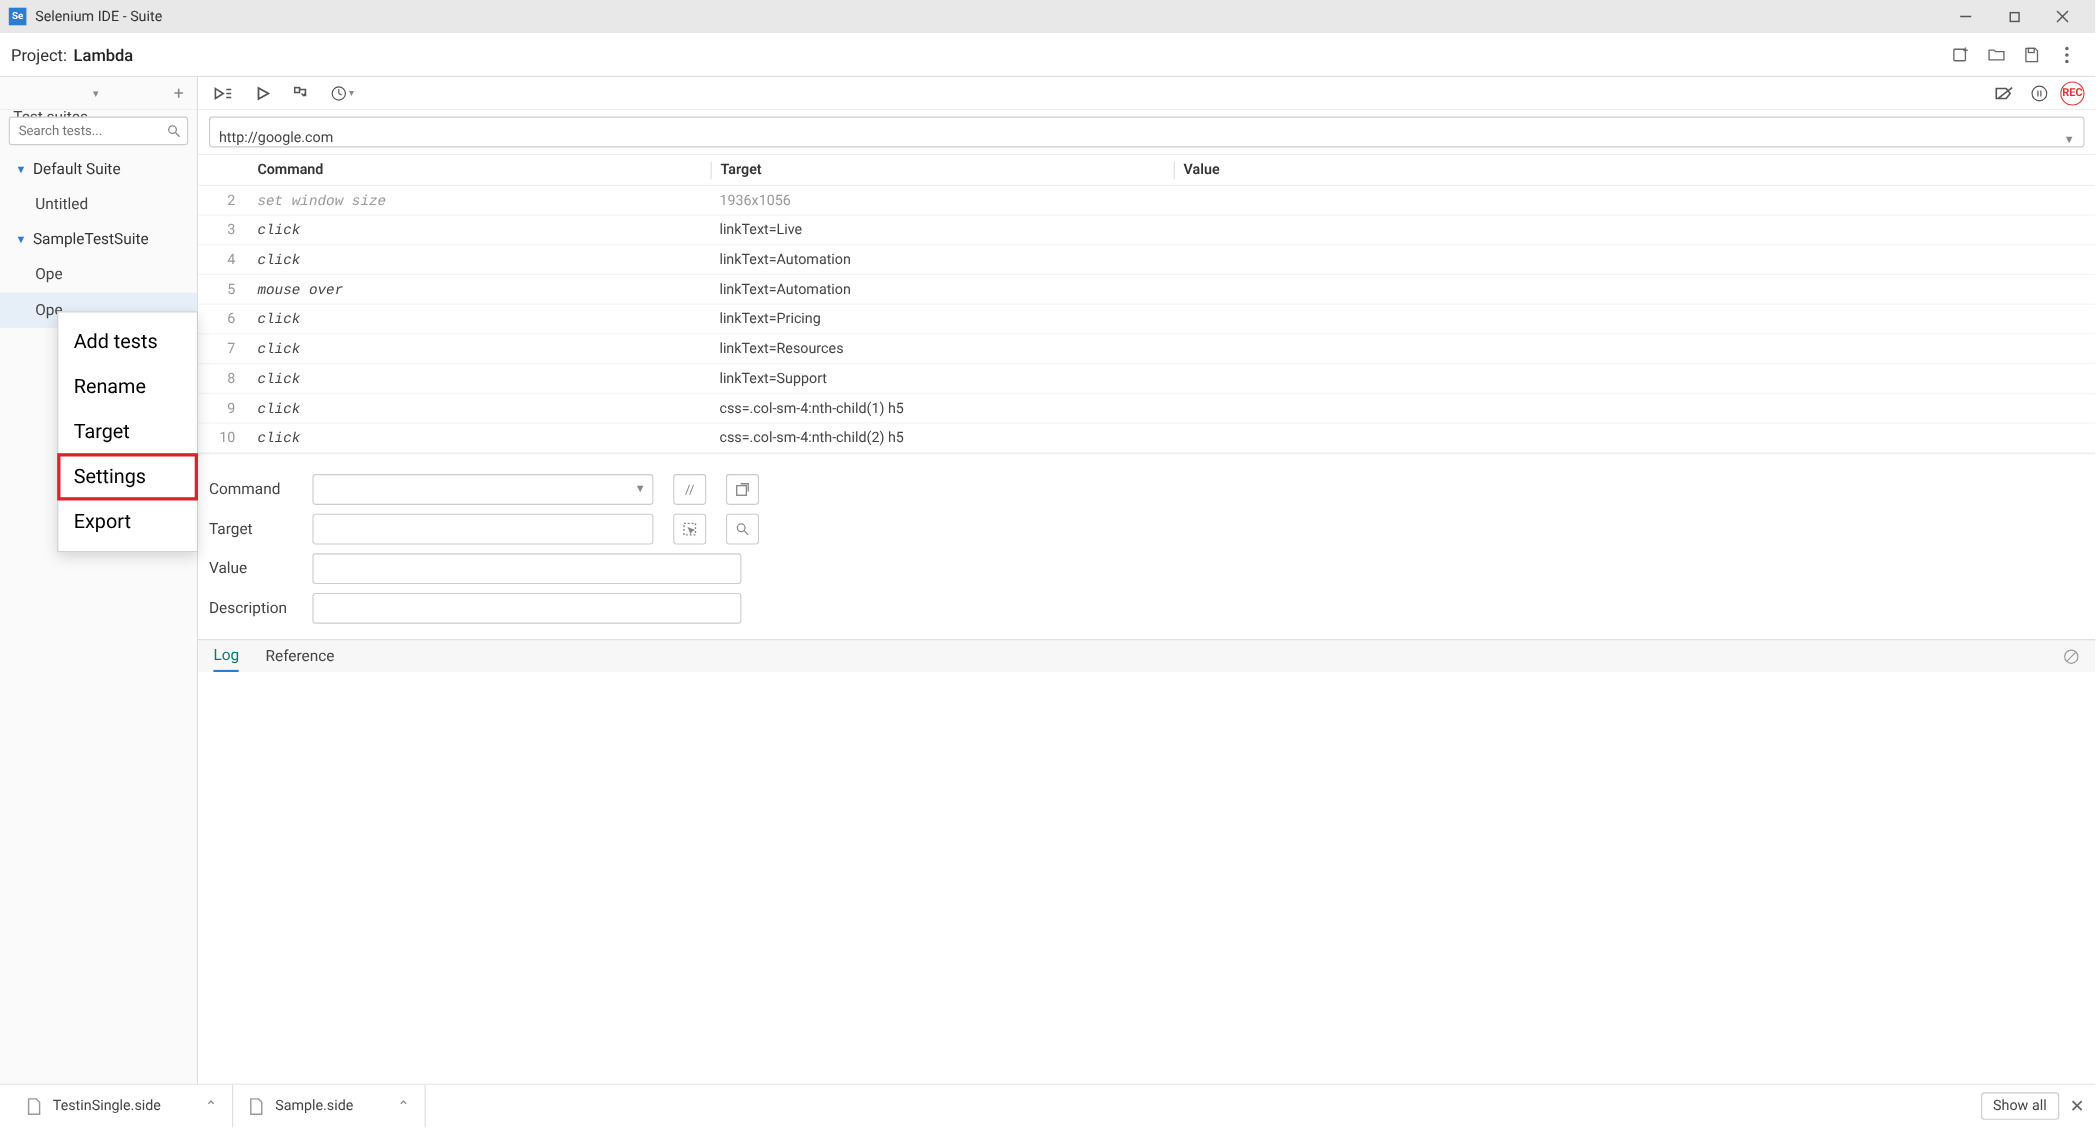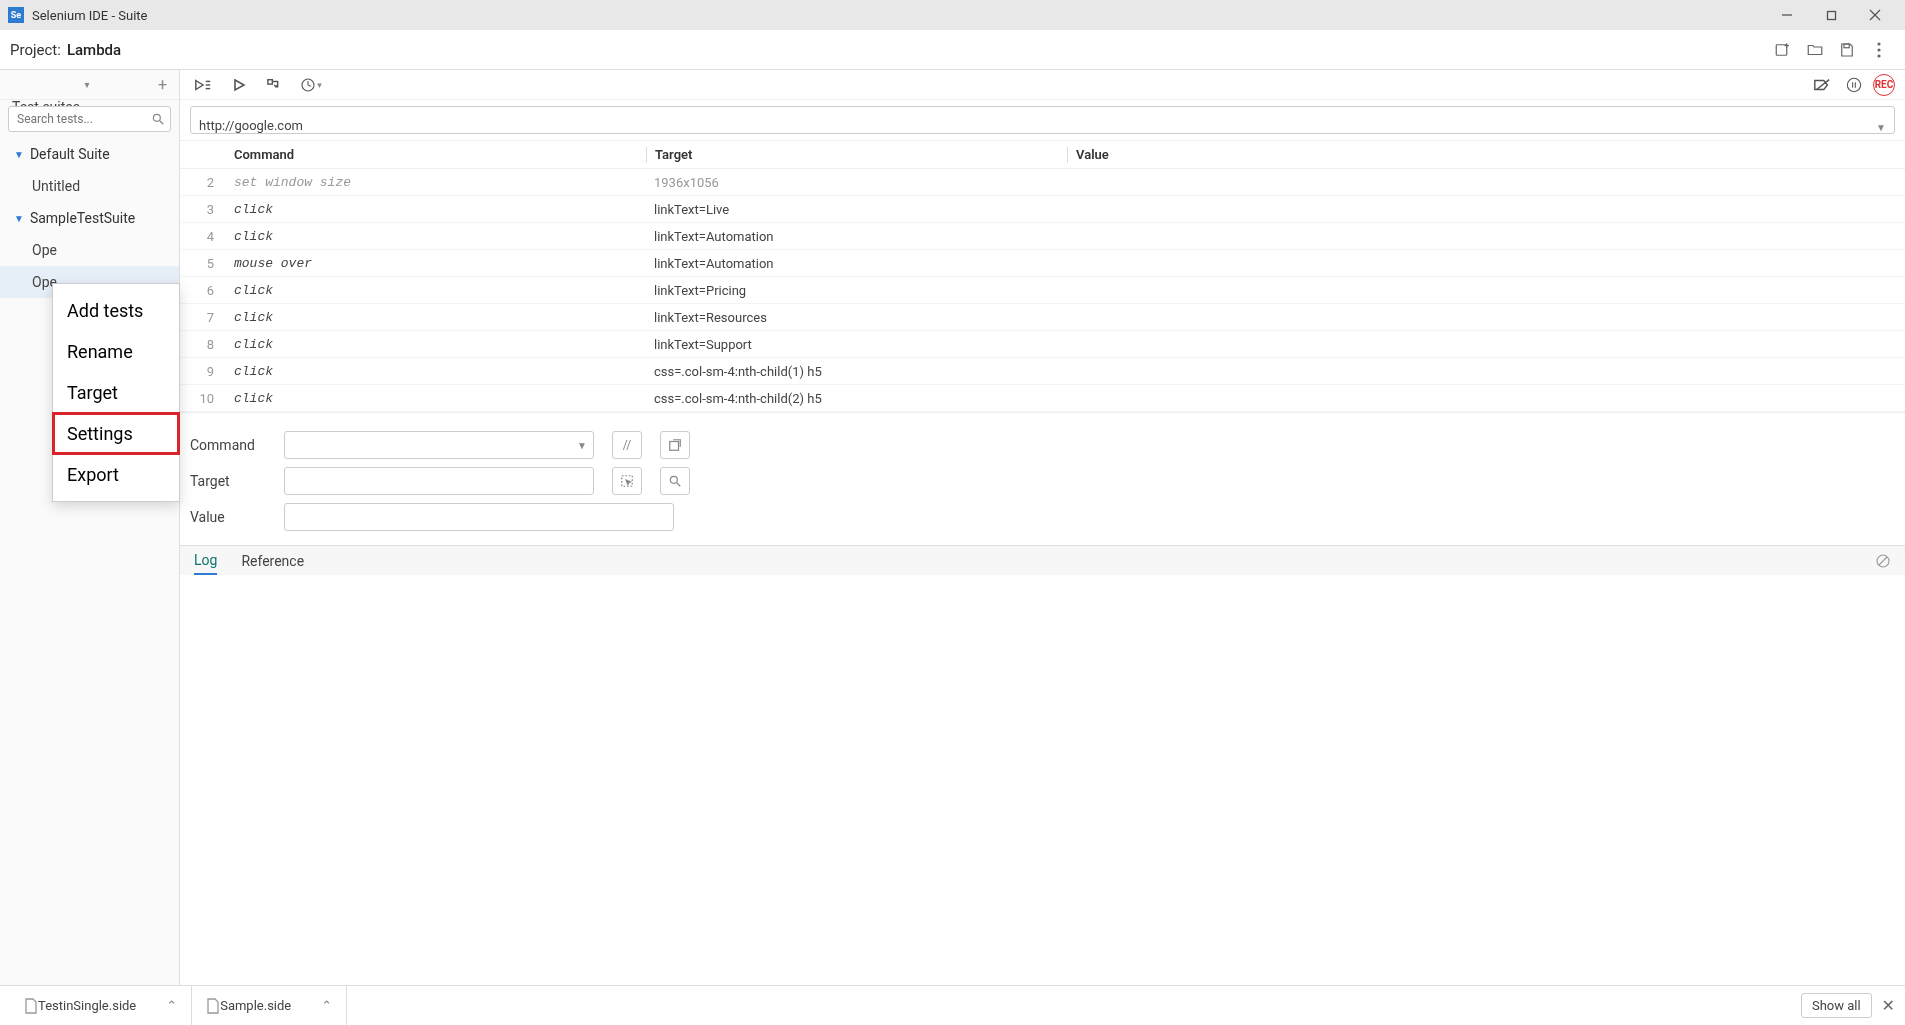--- a/index.html
+++ b/index.html
@@ -62,21 +62,21 @@
 .drop2 { position: absolute; right: 6px; top: 50%; transform: translateY(-50%); color: #888; font-size: 10px; }
 
 .logbar { border-top: 1px solid #ddd; background: #f7f7f7; height: 30px; display: flex; align-items: center; padding: 0 14px; gap: 24px; font-size: 14px; }
 .logbar .tab { padding: 5px 0; color: #444; cursor: pointer; }
 .logbar .tab.active { color: #0f766e; border-bottom: 2px solid #2d7cd1; }
 .logbar .right { margin-left: auto; color: #999; }
 
 .logbody { flex: 1; background: #fff; }
 
 .footer { height: 40px; border-top: 1px solid #ddd; display: flex; align-items: center; padding: 0 10px; background: #fff; }
-.footfile { display: flex; align-items: center; padding: 0 14px; border-right: 1px solid #ddd; height: 100%; font-size: 13px; color: #444; }
+.footfile { display: flex; align-items: center; gap: 10px; padding: 0 14px; border-right: 1px solid #ddd; height: 100%; font-size: 13px; color: #444; }
 .footfile .doc { color: #999; }
 .footfile .chev { color: #888; margin-left: 30px; }
 .footer .right { margin-left: auto; display: flex; align-items: center; gap: 10px; }
 .showall { border: 1px solid #ccc; border-radius: 3px; padding: 4px 10px; font-size: 13px; color: #444; }
 
 .ctxmenu { position: absolute; left: 52px; top: 283px; width: 128px; background: #fff; border: 1px solid #ccc; box-shadow: 0 4px 12px rgba(0,0,0,.15); z-index: 100; padding: 6px 0; }
 .ctxmenu .mi { padding: 10px 14px; font-size: 18px; color: #000000; cursor: pointer; }
 .ctxmenu .mi.hl { outline: 3px solid #d9252a; outline-offset: -2px; }
 
 svg { display: block; }
@@ -319,20 +319,24 @@
             <svg width="14" height="14" viewBox="0 0 24 24" fill="none" stroke="currentColor" stroke-width="2">
               <circle cx="10" cy="10" r="6"></circle>
               <line x1="15" y1="15" x2="21" y2="21"></line>
             </svg>
           </div>
       </div>
       <div class="erow">
         <div class="elabel">Value</div>
         <div class="einput w2"></div>
       </div>
+      <div class="erow">
+        <div class="elabel">Description</div>
+        <div class="einput w2"></div>
+      </div>
     </div>
 
     <div class="logbar">
       <div class="tab active">Log</div>
       <div class="tab">Reference</div>
       <div class="right">
         <span><svg width="16" height="16" viewBox="0 0 24 24" fill="none" stroke="currentColor" stroke-width="1.6">
               <circle cx="12" cy="12" r="9"></circle>
               <line x1="6" y1="18" x2="18" y2="6"></line>
             </svg></span>

